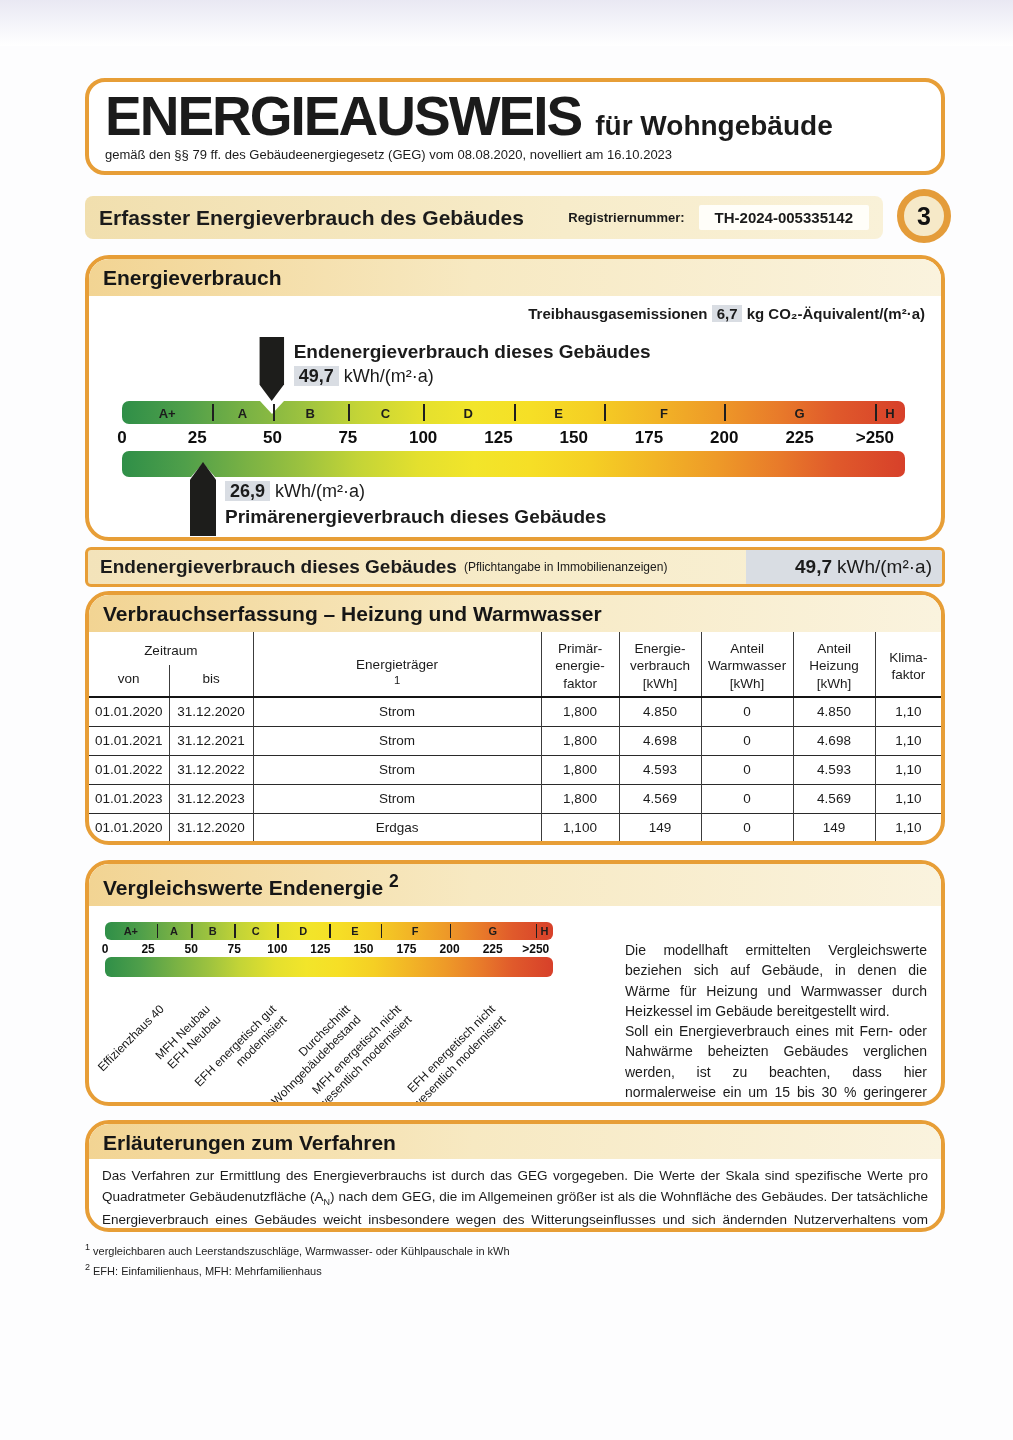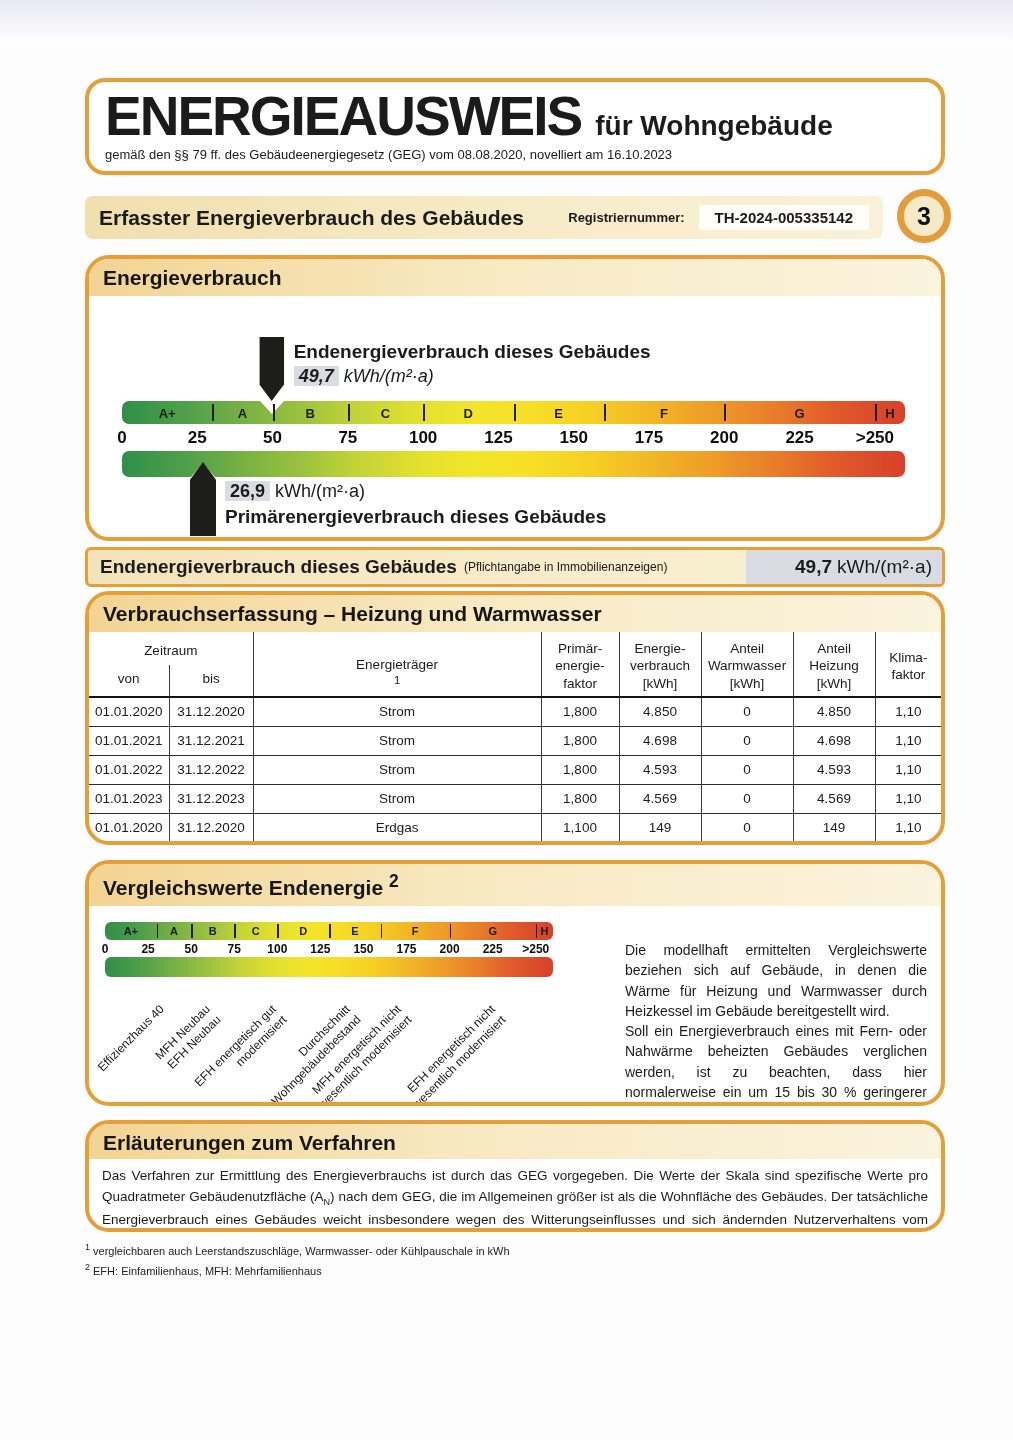--- a/index.html
+++ b/index.html
@@ -181,25 +181,30 @@
   <div class="banner">
     <span class="banner-title">Erfasster Energieverbrauch des Gebäudes</span>
     <span class="reg-label">Registriernummer:</span>
     <span class="reg-box">TH-2024-005335142</span>
   </div>
   <div class="page-badge">3</div>
 
   <div class="frame box-energy">
     <div class="box-title">Energieverbrauch</div>
     <div class="energy-body">
+      <div class="ghg-line">
+        <span>Treibhausgasemissionen</span>
+        <span class="hl">6,7</span>
+        <span>kg CO₂-Äquivalent/(m²·a)</span>
+      </div>
 
       <div class="scale-wrap">
         <div class="arrow-down" style="left: 19.1154%;"></div>
         <div class="end-label" style="left: calc(19.1154% + 22px);">Endenergieverbrauch dieses Gebäudes</div>
-        <div class="end-value" style="left: calc(19.1154% + 22px); font-style: italic;">
+        <div class="end-value" style="left: calc(19.1154% + 22px);">
           <span class="hl">49,7</span>
           <span>kWh/(m²·a)</span>
         </div>
 
         <div class="scale-band letters">
           <div class="notch-down" style="left: 19.1154%;"></div>
         <span class="letter" style="left: 5.76923%;">A+</span>
             <div class="divider" style="left: 11.5385%;"></div>
             <span class="letter" style="left: 15.3846%;">A</span>
             <div class="divider" style="left: 19.2308%;"></div>

